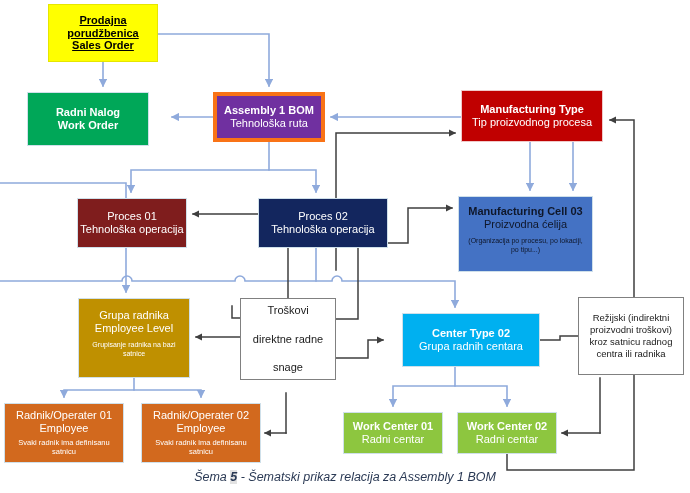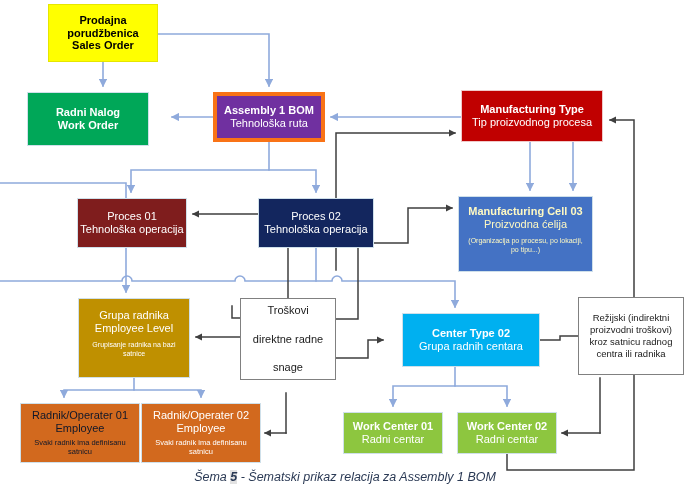--- a/index.html
+++ b/index.html
@@ -49,21 +49,21 @@
     padding: 0 5px;
   }
 
   
   .n-sales {
     left: 48px; top: 4px; width: 110px; height: 58px;
     background: #ffff00;
     border: 1px solid #e6e600;
     color: #000000;
   }
-  .n-sales .t1 { font-weight: bold; }
+  .n-sales .t1 { font-weight: bold; text-decoration: underline; }
 
   .n-work-order {
     left: 27px; top: 92px; width: 122px; height: 54px;
     background: #00a758;
     border: 1px solid #cfe0ea;
     color: #ffffff;
   }
   .n-assembly {
     left: 213px; top: 92px; width: 112px; height: 50px;
     background: #7030a0;
@@ -76,30 +76,30 @@
     border: 1px solid #f0c9c9;
     color: #ffffff;
   }
   .n-proc1 {
     left: 77px; top: 198px; width: 110px; height: 50px;
     background: #7f1d1d;
     border: 1px solid #cfe0ea;
     color: #ffffff;
   }
   .n-proc2 {
-    left: 258px; top: 198px; width: 116px; height: 50px;
+    left: 258px; top: 198px; width: 130px; height: 50px;
     background: #13265e;
     border: 1px solid #cfe0ea;
     color: #ffffff;
   }
   .n-cell {
     left: 458px; top: 196px; width: 135px; height: 76px;
     background: #4472c4;
     border: 1px solid #cfe0ea;
-    color: #fef9c3;
+    color: #0f172a;
     justify-content: flex-start;
     padding-top: 8px;
   }
   .n-emplevel {
     left: 78px; top: 298px; width: 112px; height: 80px;
     background: #bf9000;
     border: 1px solid #cfe0ea;
     color: #ffffff;
     justify-content: flex-start;
     padding-top: 10px;
@@ -120,24 +120,24 @@
     margin-left: 16px;
   }
   .n-overhead {
     left: 578px; top: 297px; width: 106px; height: 78px;
     background: #ffffff;
     border: 1px solid #808080;
     color: #1a1a1a;
   }
   .n-overhead .t2 { font-size: 9.5px; line-height: 1.25; }
   .n-worker1 {
-    left: 20px; top: 403px; width: 120px; height: 60px;
+    left: 4px; top: 403px; width: 120px; height: 60px;
     background: #d2691e;
     border: 1px solid #cfe0ea;
-    color: #0f172a;
+    color: #ffffff;
     justify-content: flex-start;
     padding-top: 5px;
   }
   .n-worker2 {
     left: 141px; top: 403px; width: 120px; height: 60px;
     background: #d2691e;
     border: 1px solid #cfe0ea;
     color: #ffffff;
     justify-content: flex-start;
     padding-top: 5px;

